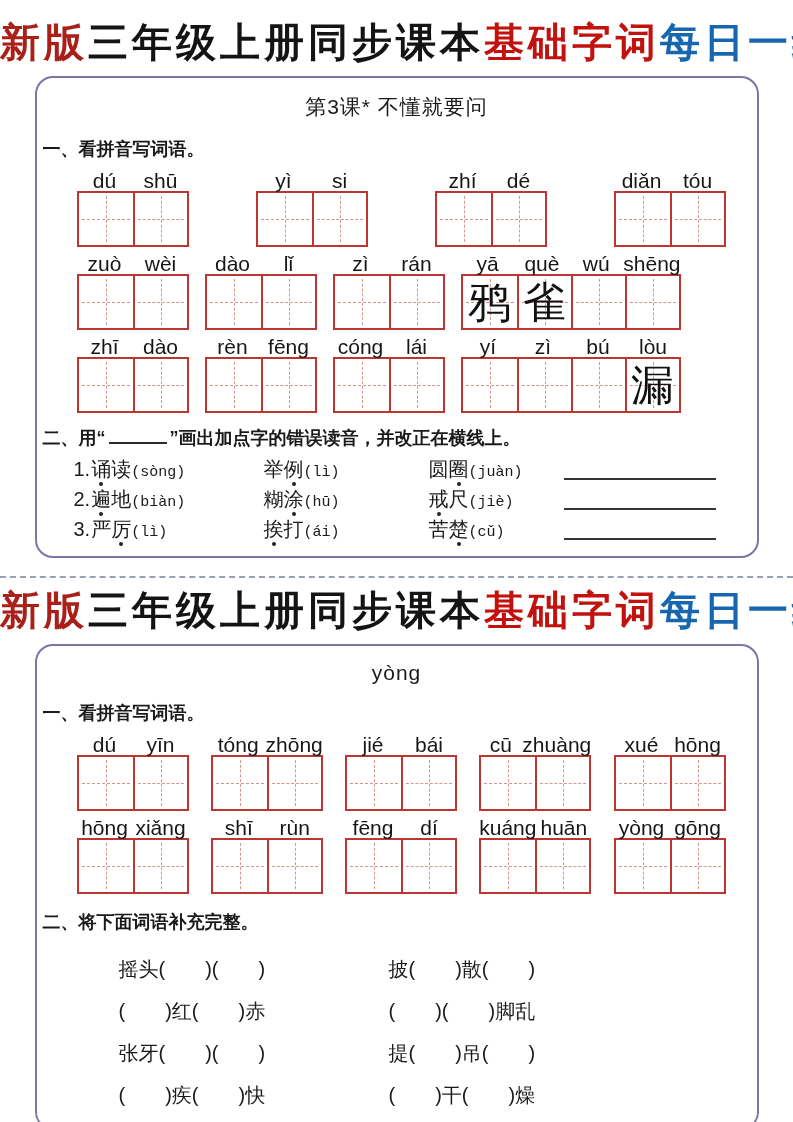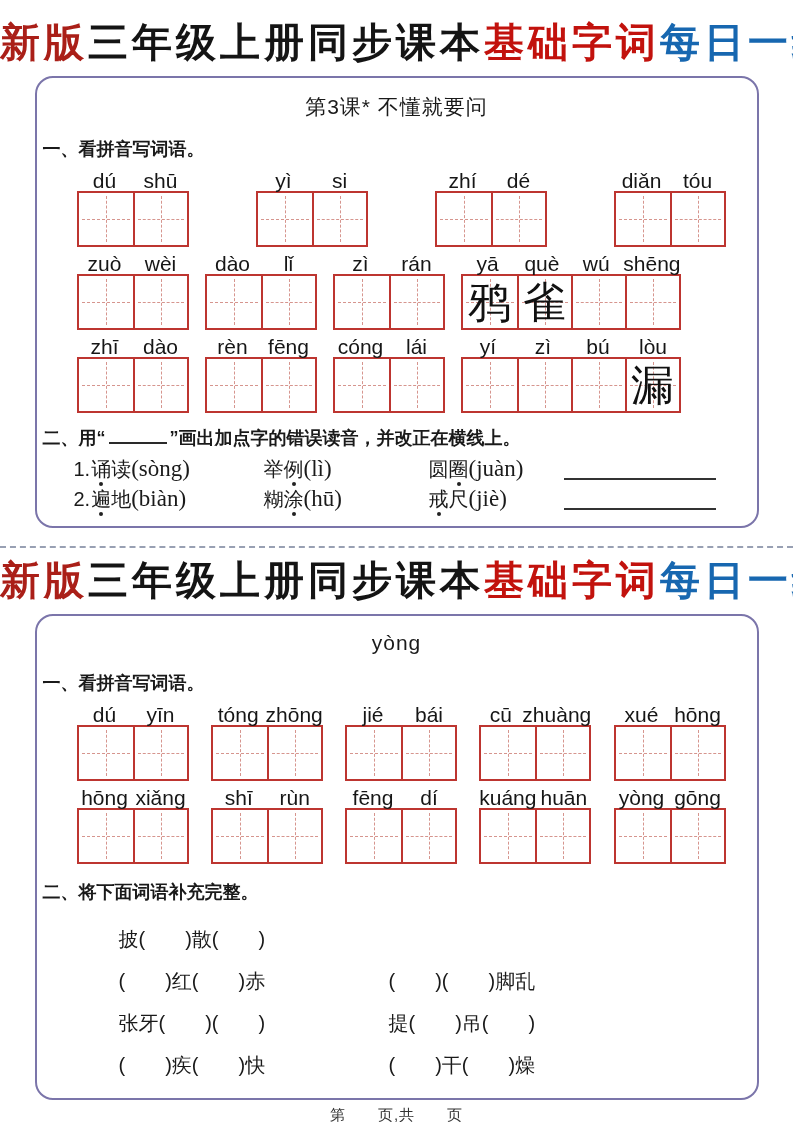--- a/index.html
+++ b/index.html
@@ -50,21 +50,21 @@
   .corr-row{
     display:grid;grid-template-columns:190px 165px 135px auto;
     height:30px;align-items:center;font-size:20px;
   }
   .num{margin-right:1px}
   .cchar{position:relative;display:inline-block;line-height:1.15}
   .cchar.dotted::after{
     content:"";position:absolute;left:50%;transform:translateX(-50%);
     bottom:-5px;width:4px;height:4px;border-radius:50%;background:#222;
   }
-  .py{font-size:23px;font-family:Liberation Serif, serif}
+  .py{font-size:15px;font-family:Liberation Mono, monospace}
   .answer-line{
     width:152px;height:22px;border-bottom:2px solid #333;
     align-self:end;margin-bottom:4px;
   }
   
   .comp-list{margin-left:82px;margin-top:14px}
   .comp-row{
     display:grid;grid-template-columns:270px auto;
     height:42px;align-items:center;font-size:20px;white-space:pre;
   }
@@ -233,20 +233,26 @@
           <div class="corr-cell"><span class="cchar">举</span><span class="cchar dotted">例</span><span class="py">(lì)</span></div>
           <div class="corr-cell"><span class="cchar">圆</span><span class="cchar dotted">圈</span><span class="py">(juàn)</span></div>
           <div class="answer-line"></div>
         </div>
         <div class="corr-row">
           <div class="corr-cell"><span class="num">2.</span><span class="cchar dotted">遍</span><span class="cchar">地</span><span class="py">(biàn)</span></div>
           <div class="corr-cell"><span class="cchar">糊</span><span class="cchar dotted">涂</span><span class="py">(hū)</span></div>
           <div class="corr-cell"><span class="cchar dotted">戒</span><span class="cchar">尺</span><span class="py">(jiè)</span></div>
           <div class="answer-line"></div>
         </div>
+        <div class="corr-row">
+          <div class="corr-cell"><span class="num">3.</span><span class="cchar">严</span><span class="cchar dotted">厉</span><span class="py">(lì)</span></div>
+          <div class="corr-cell"><span class="cchar dotted">挨</span><span class="cchar">打</span><span class="py">(ái)</span></div>
+          <div class="corr-cell"><span class="cchar">苦</span><span class="cchar dotted">楚</span><span class="py">(cǔ)</span></div>
+          <div class="answer-line"></div>
+        </div>
       </div>
   </div>
 
   <div class="divider"></div>
 
   <div class="page-title second" id="title2"><span style="color: rgb(170, 31, 24);">新版</span><span style="color: rgb(20, 20, 20);">三年级上册同步课本</span><span style="color: rgb(194, 18, 13);">基础字词</span><span style="color: rgb(23, 103, 176);">每日一练</span></div>
 
   <div class="sheet-box">
     <div class="lesson-title">yòng</div>
     <div class="sec-heading">一、看拼音写词语。</div>
@@ -351,21 +357,21 @@
             </div>
             <div class="boxes">
               <div class="cell"></div>
               <div class="cell"></div>
             </div>
           </div>
         </div>
       </div>
     <div class="sec-heading">二、将下面词语补充完整。</div>
     <div class="comp-list" id="compList">
-        <div class="comp-row"><div class="comp-cell">披(　　)散(　　)</div></div>
+        <div class="comp-row"><div class="comp-cell">摇头(　　)(　　)</div><div class="comp-cell">披(　　)散(　　)</div></div>
         <div class="comp-row"><div class="comp-cell">(　　)红(　　)赤</div><div class="comp-cell">(　　)(　　)脚乱</div></div>
         <div class="comp-row"><div class="comp-cell">张牙(　　)(　　)</div><div class="comp-cell">提(　　)吊(　　)</div></div>
         <div class="comp-row"><div class="comp-cell">(　　)疾(　　)快</div><div class="comp-cell">(　　)干(　　)燥</div></div>
       </div>
   </div>
 
   <div class="footer">第　　页,共　　页</div>
 
 </div>
 

